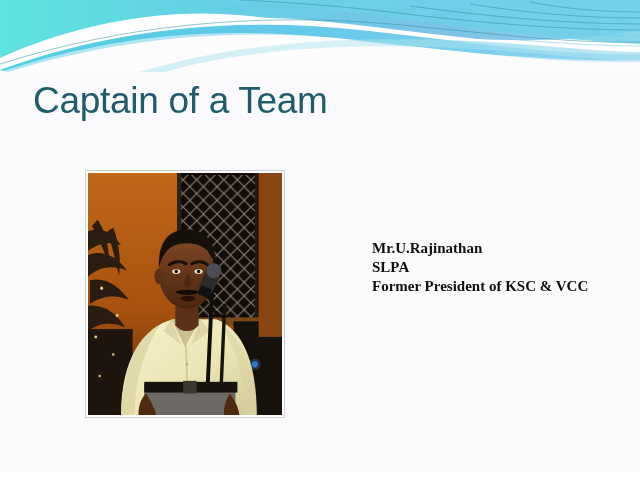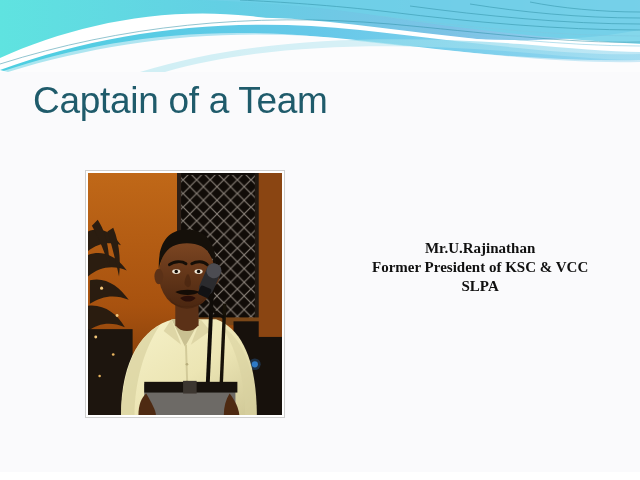--- a/index.html
+++ b/index.html
@@ -77,21 +77,21 @@
     position: absolute;
     left: 372px;
     top: 239px;
     font-family: "Liberation Serif", serif;
     font-weight: bold;
     font-size: 15px;
     line-height: 19px;
     color: #101010;
     white-space: nowrap;
   }
-  .caption-line { display: block; text-align: center; }
+  .caption-line { display: block; }
 </style>
 </head>
 <body>
 
 <div id="slide">
 
   <div id="header-band">
     <svg viewBox="0 0 640 72" preserveAspectRatio="none">
       <defs>
         <linearGradient id="gCyan" x1="0" y1="0" x2="1" y2="0">
@@ -251,17 +251,17 @@
         <path d="M60,226 C66,236 70,244 70,248 L52,248 C52,238 55,230 60,226 Z" fill="#4e2a12"></path>
         <path d="M146,226 C152,234 155,240 156,248 L140,248 C140,240 142,232 146,226 Z" fill="#4e2a12"></path>
 
         <rect x="0" y="0" width="200" height="248" fill="none"></rect>
       </svg>
     </div>
   </div>
 
   <div id="caption">
     <span class="caption-line">Mr.U.Rajinathan</span>
+    <span class="caption-line">SLPA</span>
     <span class="caption-line">Former President of KSC &amp; VCC</span>
-    <span class="caption-line">SLPA</span>
   </div>
 
 </div>
 
 </body></html>

